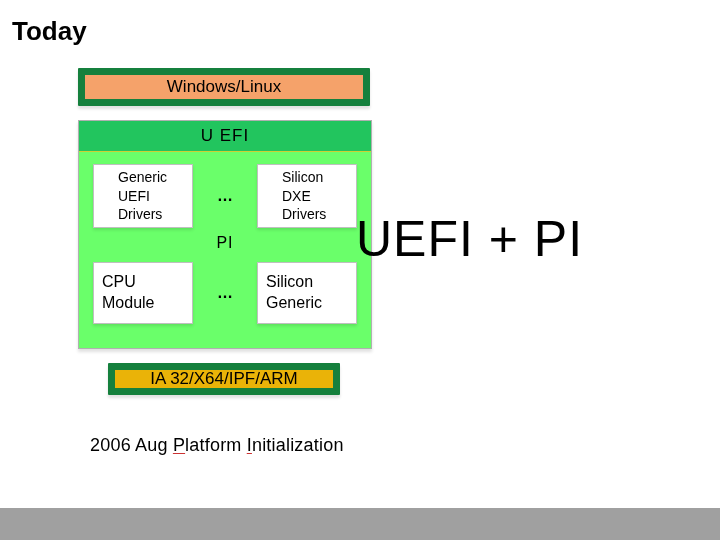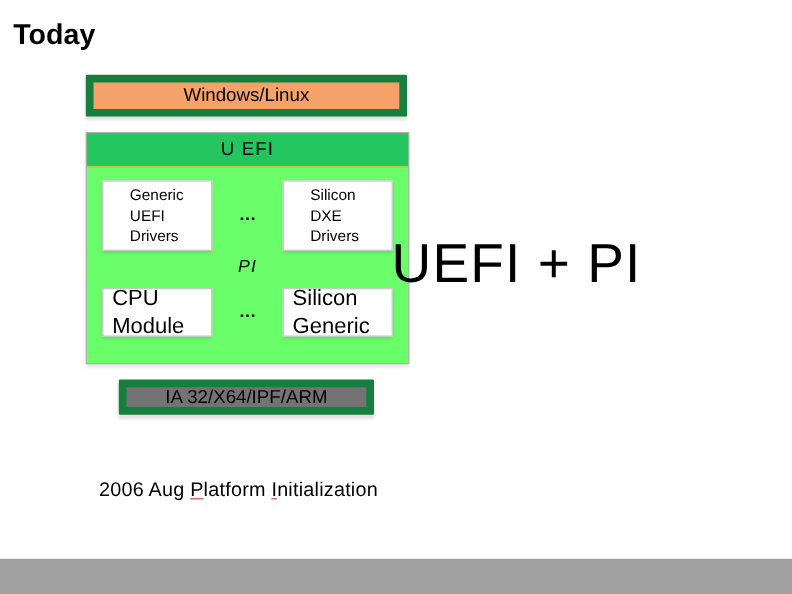--- a/index.html
+++ b/index.html
@@ -91,49 +91,48 @@
     padding: 0 4px;
     font-weight: bold;
   }
   .pi-band {
     height: 24px;
     background: #6aff6a;
     padding-top: 6px;
     text-align: center;
     font-size: 16px;
     letter-spacing: 1px;
-    font-style: italic;
   }
   .module-row {
     display: flex;
     align-items: center;
     justify-content: space-between;
     padding: 0 14px;
     margin-top: 4px;
   }
   .module-box {
     width: 100px;
-    height: 44px;
+    height: 62px;
     background: #ffffff;
     border: 1px solid #bfbfbf;
     box-shadow: 0 2px 3px rgba(0,0,0,0.12);
-    font-size: 20px;
+    font-size: 16px;
     display: flex;
     align-items: center;
     justify-content: flex-start;
     padding: 4px 8px;
     box-sizing: border-box;
     line-height: 1.3;
     white-space: pre-line;
   }
   .arch-box {
     margin: 14px auto 0 auto;
     width: 232px;
     height: 32px;
-    background: #737373;
+    background: #eab308;
     font-size: 17px;
   }
   .caption {
     position: absolute;
     left: 90px;
     top: 435px;
     font-size: 18px;
     letter-spacing: 0.2px;
   }
   .caption .p-under {

